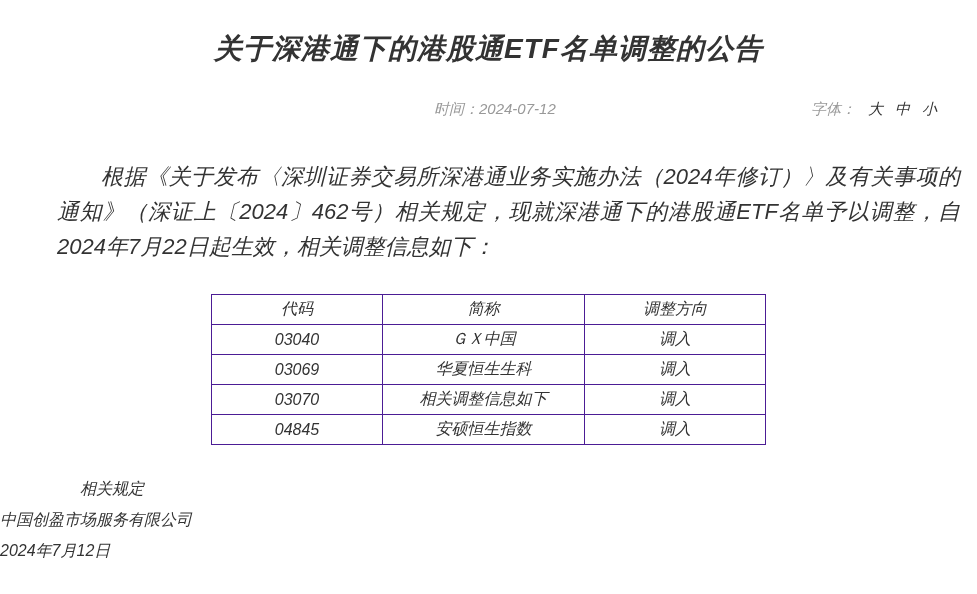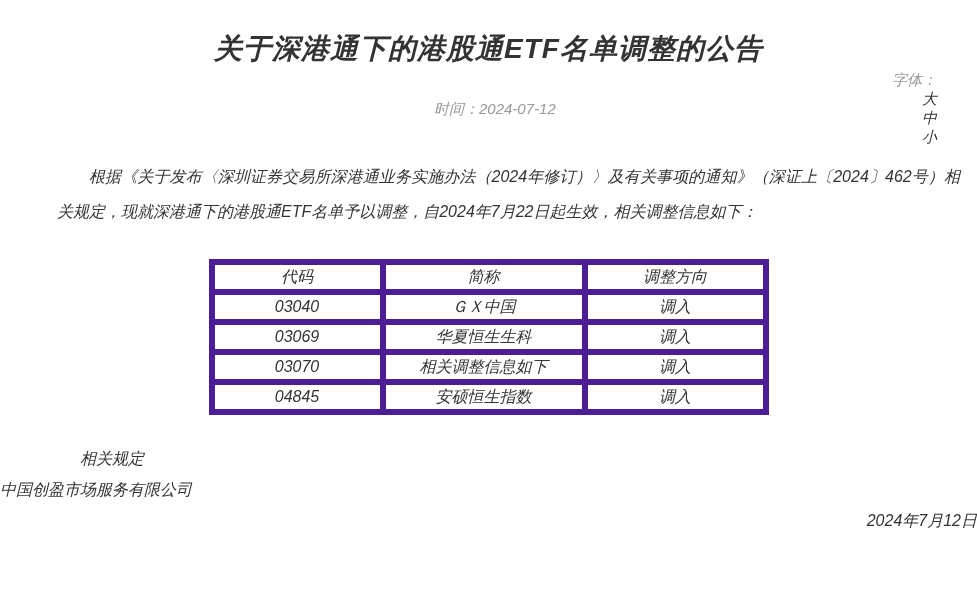--- a/index.html
+++ b/index.html
@@ -32,51 +32,50 @@
   }
   .meta-time {
     margin-left: 434px;
     color: #999999;
     white-space: nowrap;
   }
   .meta-font {
     margin-left: auto;
     margin-right: 40px;
     display: flex;
-    align-items: flex-end;
+    align-items: center;
     gap: 0;
     white-space: nowrap;
-    flex-direction: column;
   }
   .meta-font-label { color: #999999; }
   .font-option {
     color: #333333;
     margin-left: 12px;
     cursor: pointer;
     text-decoration: none;
   }
 
   .body-paragraph {
     margin: 41px 17px 0 57px;
-    font-size: 16px;
+    font-size: 22px;
     line-height: 35px;
     color: #333333;
     text-indent: 2em;
     text-align: justify;
   }
 
   table.etf-table {
     margin: 30px auto 0 auto;
     border-collapse: collapse;
     table-layout: fixed;
     font-size: 16px;
     color: #333333;
   }
   table.etf-table th, table.etf-table td {
-    border: 6px solid #4c1d95;
+    border: 1px solid #4c1d95;
     height: 30px;
     text-align: center;
     vertical-align: middle;
     font-weight: normal;
     padding: 0 6px;
   }
   .col-code   { width: 171px; }
   .col-name   { width: 202px; }
   .col-action { width: 181px; }
 
@@ -90,21 +89,20 @@
   .signature-company {
     margin-top: 11px;
     margin-right: 40px;
     text-align: left;
     font-size: 16px;
     line-height: 20px;
     color: #333333;
   }
   .signature-date {
     margin-top: 11px;
-    text-align: right;
     font-size: 16px;
     line-height: 20px;
     color: #333333;
   }
 </style>
 </head>
 <body>
 
 <div class="page">
 

